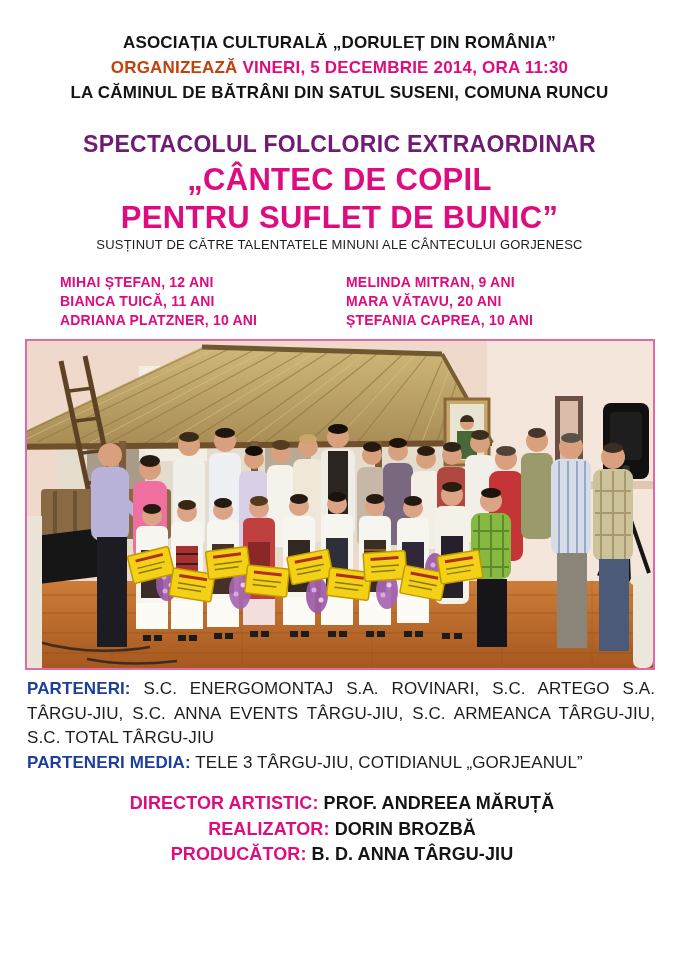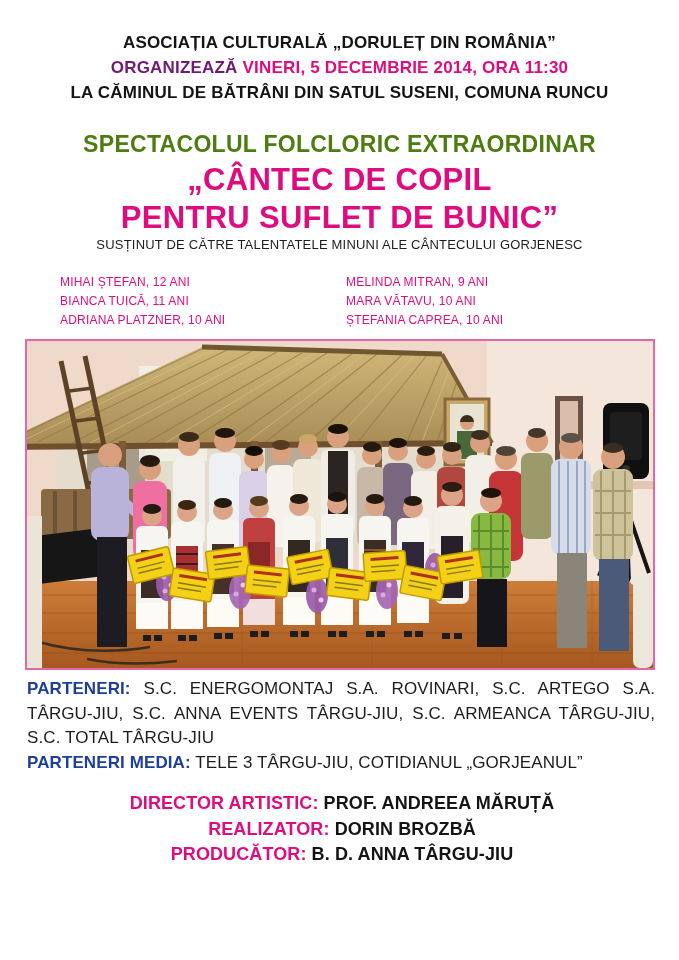--- a/index.html
+++ b/index.html
@@ -2,32 +2,32 @@
 <html><head>
 <meta charset="utf-8">
 <style>
   * { margin:0; padding:0; box-sizing:border-box; }
   html,body { background:#ffffff; }
   body { font-family:"Liberation Sans", sans-serif; }
   .poster { position:relative; width:679px; height:960px; background:#ffffff; overflow:hidden; }
 
   .magenta { color:#de0c7f; }
   .navy    { color:#1e3e9d; }
-  .ink     { color:#701a75; }
+  .ink     { color:#c2410c; }
 
   .hdr { text-align:center; padding-top:14px;margin-top:16px; }
   .hdr p { font-size:17px; font-weight:700; color:#141414; line-height:25px; letter-spacing:.2px; }
 
-  .kicker { margin-top:26px; text-align:center; font-size:23px; font-weight:700; color:#4d7c0f; letter-spacing:.3px; }
+  .kicker { margin-top:26px; text-align:center; font-size:23px; font-weight:700; color:#701a75; letter-spacing:.3px; }
   .main-title { margin-top:3px; text-align:center; font-size:31px; font-weight:700; color:#de0c7f; line-height:38px; letter-spacing:.3px; }
   .subtitle { text-align:center; font-size:13px; font-weight:400; color:#1c1c1c; letter-spacing:.2px; }
 
   .performers { display:flex; margin-top:21px; padding-left:60px; }
   .pcol { width:286px; }
-  .pcol div { font-size:12px; font-weight:400; color:#de0c7f; line-height:19px; letter-spacing:.2px; }
+  .pcol div { font-size:14px; font-weight:700; color:#de0c7f; line-height:19px; letter-spacing:.2px; }
 
   .photo-frame { margin:9px 0 0 25px; width:630px; height:331px; border:2px solid #e06aa8; background:#fff; }
   .photo-frame svg { display:block; width:626px; height:327px; }
 
   .credits { margin:7px 0 0 27px; width:630px; color:#1c1c1c; }
   .credits p { font-size:17px; line-height:24.5px; letter-spacing:.1px; }
   .credits .lbl { font-weight:700; }
   .p-guests { width:580px; }
   .p-partners { width:628px; text-align:justify; }
   .center-credits { margin-top:16px; text-align:center; }
@@ -53,21 +53,21 @@
   <div class="subtitle">SUSȚINUT DE CĂTRE TALENTATELE MINUNI ALE CÂNTECULUI GORJENESC</div>
 
   <div class="performers">
     <div class="pcol">
       <div>MIHAI ȘTEFAN, 12 ANI</div>
       <div>BIANCA TUICĂ, 11 ANI</div>
       <div>ADRIANA PLATZNER, 10 ANI</div>
     </div>
     <div class="pcol">
       <div>MELINDA MITRAN, 9 ANI</div>
-      <div>MARA VĂTAVU, 10 ANI</div>
+      <div>MARA VĂTAVU, 20 ANI</div>
       <div>ȘTEFANIA CAPREA, 10 ANI</div>
     </div>
   </div>
 
   <div class="photo-frame">
     <svg viewBox="0 0 626 327" preserveAspectRatio="none">
       <defs>
         <linearGradient id="floorG" x1="0" y1="0" x2="0" y2="1">
           <stop offset="0" stop-color="#cd7d38"></stop>
             <stop offset="1" stop-color="#a6581f"></stop>

